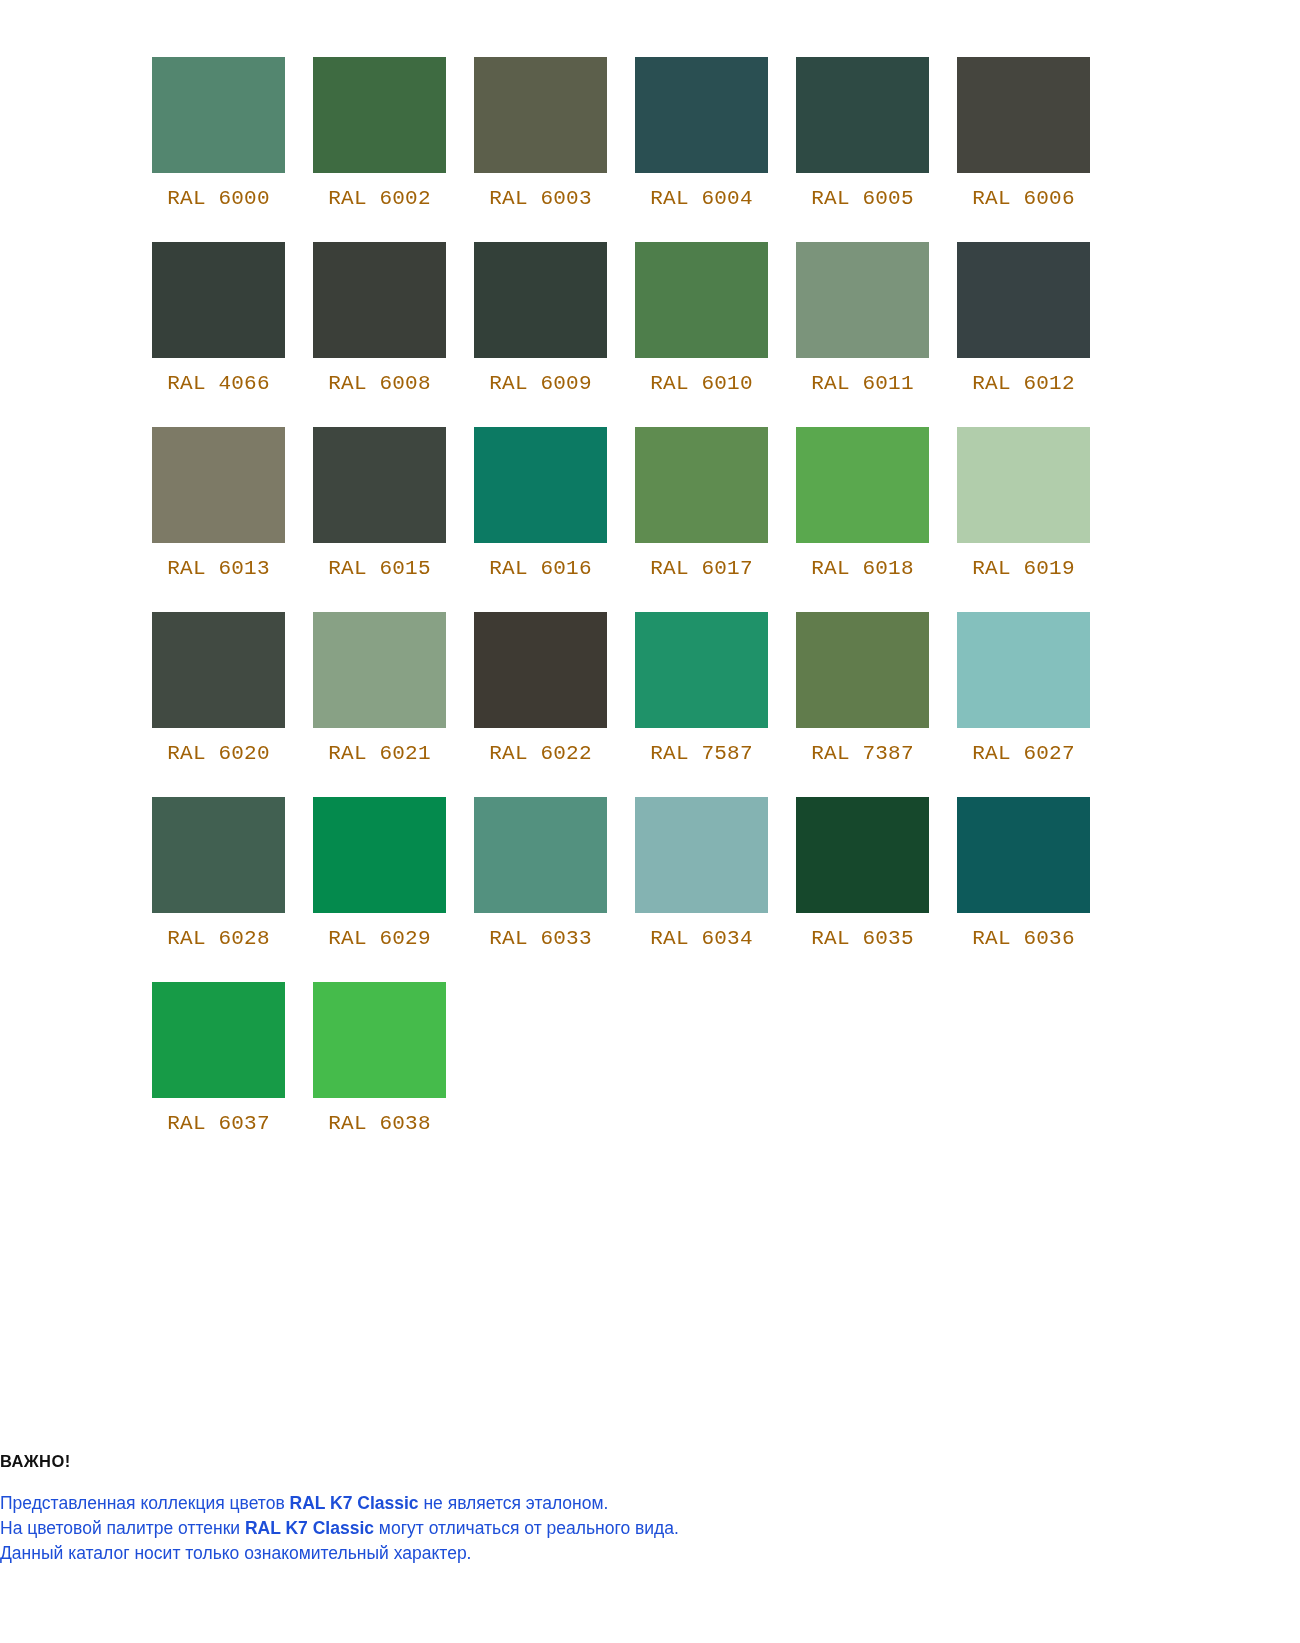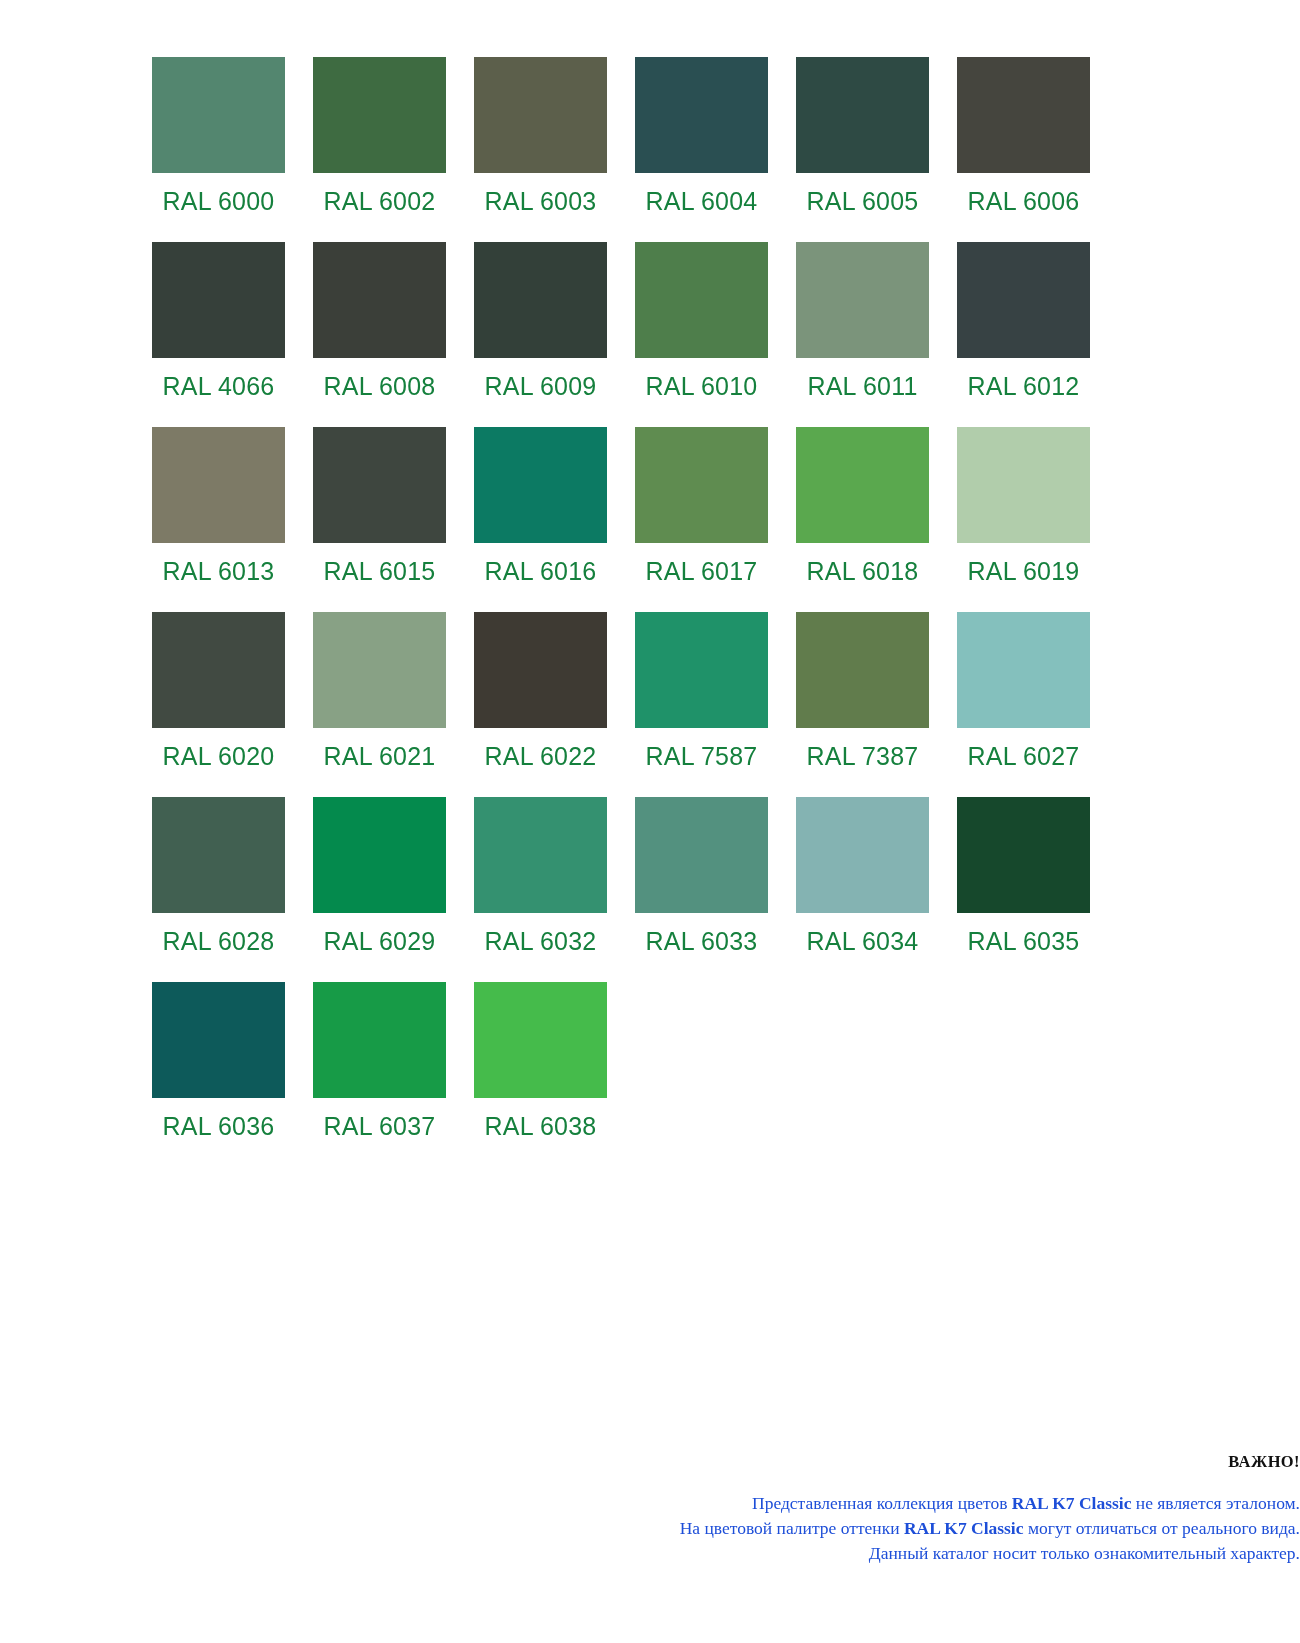--- a/index.html
+++ b/index.html
@@ -46,36 +46,35 @@
 
   .swatch-chip {
     width: 133px;
     height: 116px;
     display: block;
     border: 0;
   }
 
   .swatch-label {
     margin-top: 14px;
-    font-size: 25px;
+    font-size: 21px;
     font-weight: 400;
     letter-spacing: 0.2px;
-    color: #15803d;
+    color: #a16207;
     white-space: nowrap;
     text-align: center;
-    font-family: Liberation Sans, sans-serif;
+    font-family: Liberation Mono, monospace;
   }
 
   .footer-note {
     position: absolute;
     left: 0;
     top: 1452px;
     width: 1300px;
-    text-align: right;
-    font-family: Liberation Serif, serif;
+    text-align: left;
   }
 
   .footer-title {
     font-size: 16.5px;
     font-weight: bold;
     letter-spacing: 0.4px;
     color: #111111;
     margin: 0 0 19px 0;
     line-height: 1.2;
   }
@@ -194,24 +193,20 @@
         <div class="swatch-chip" style="background-color: rgb(132, 192, 189);"></div>
         <div class="swatch-label">RAL 6027</div>
       </div>
       <div class="swatch-cell">
         <div class="swatch-chip" style="background-color: rgb(65, 96, 81);"></div>
         <div class="swatch-label">RAL 6028</div>
       </div>
       <div class="swatch-cell">
         <div class="swatch-chip" style="background-color: rgb(4, 138, 77);"></div>
         <div class="swatch-label">RAL 6029</div>
-      </div>
-      <div class="swatch-cell">
-        <div class="swatch-chip" style="background-color: rgb(52, 145, 112);"></div>
-        <div class="swatch-label">RAL 6032</div>
       </div>
       <div class="swatch-cell">
         <div class="swatch-chip" style="background-color: rgb(83, 145, 127);"></div>
         <div class="swatch-label">RAL 6033</div>
       </div>
       <div class="swatch-cell">
         <div class="swatch-chip" style="background-color: rgb(132, 179, 178);"></div>
         <div class="swatch-label">RAL 6034</div>
       </div>
       <div class="swatch-cell">

